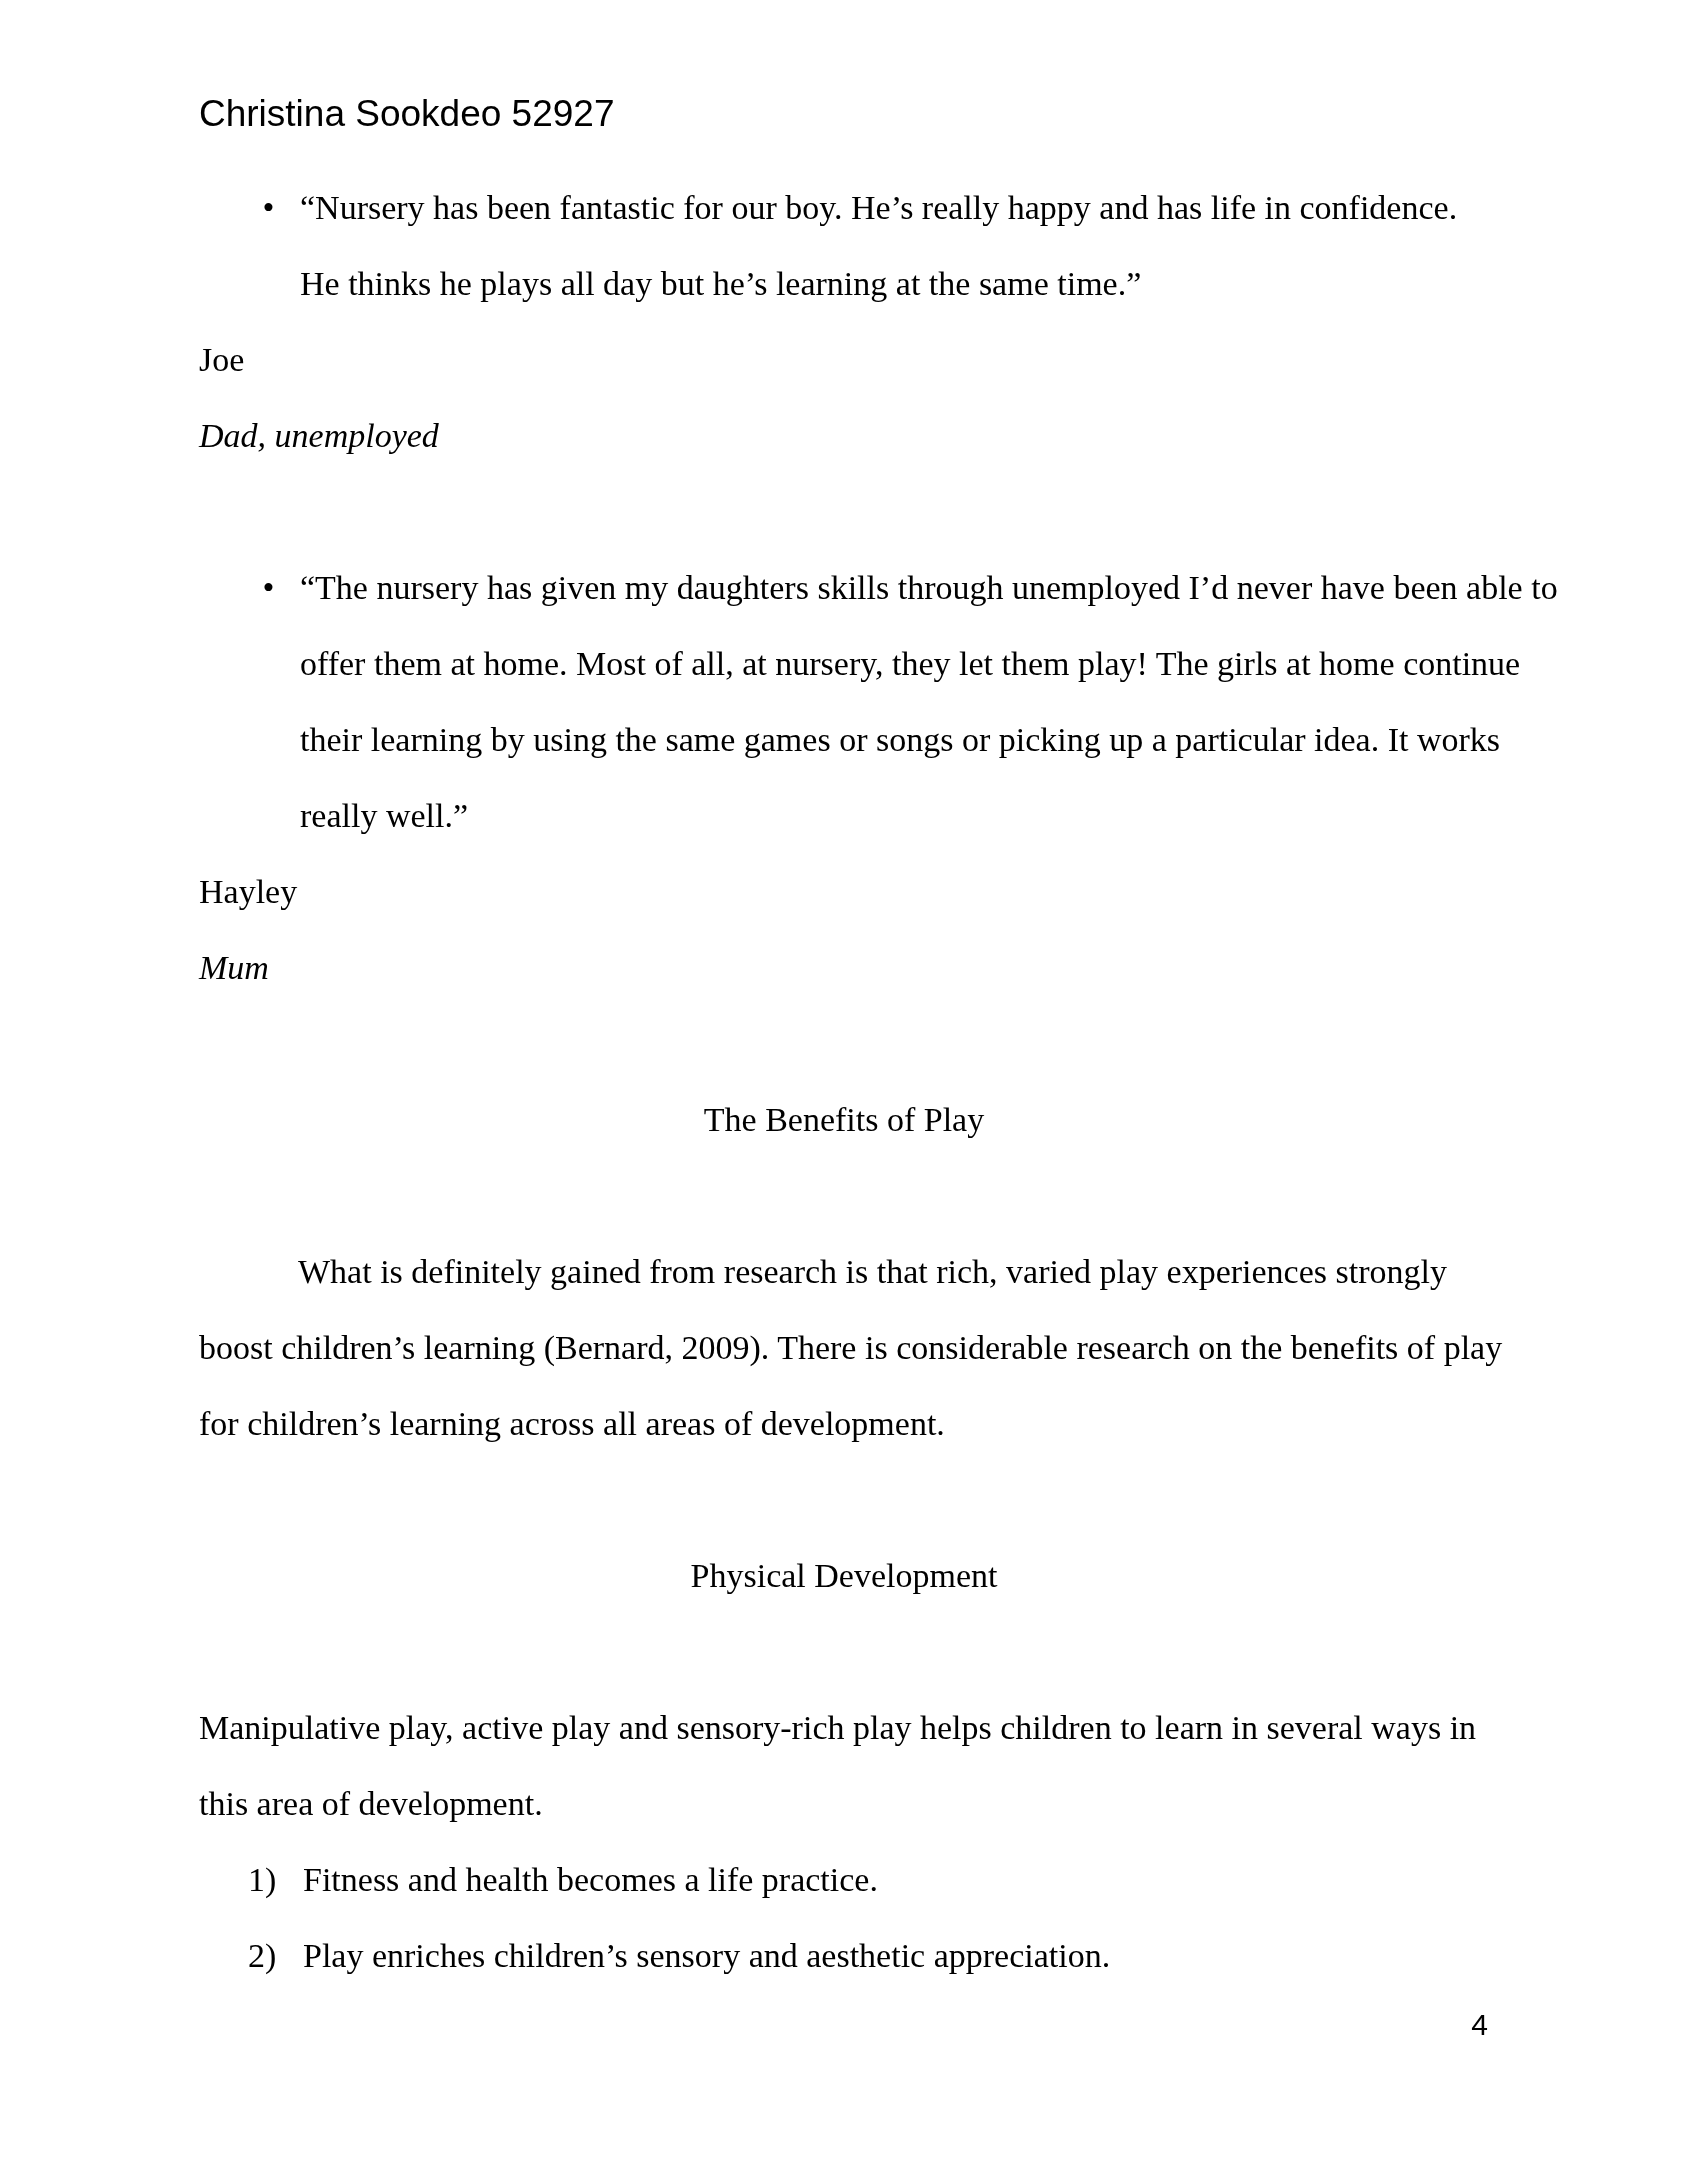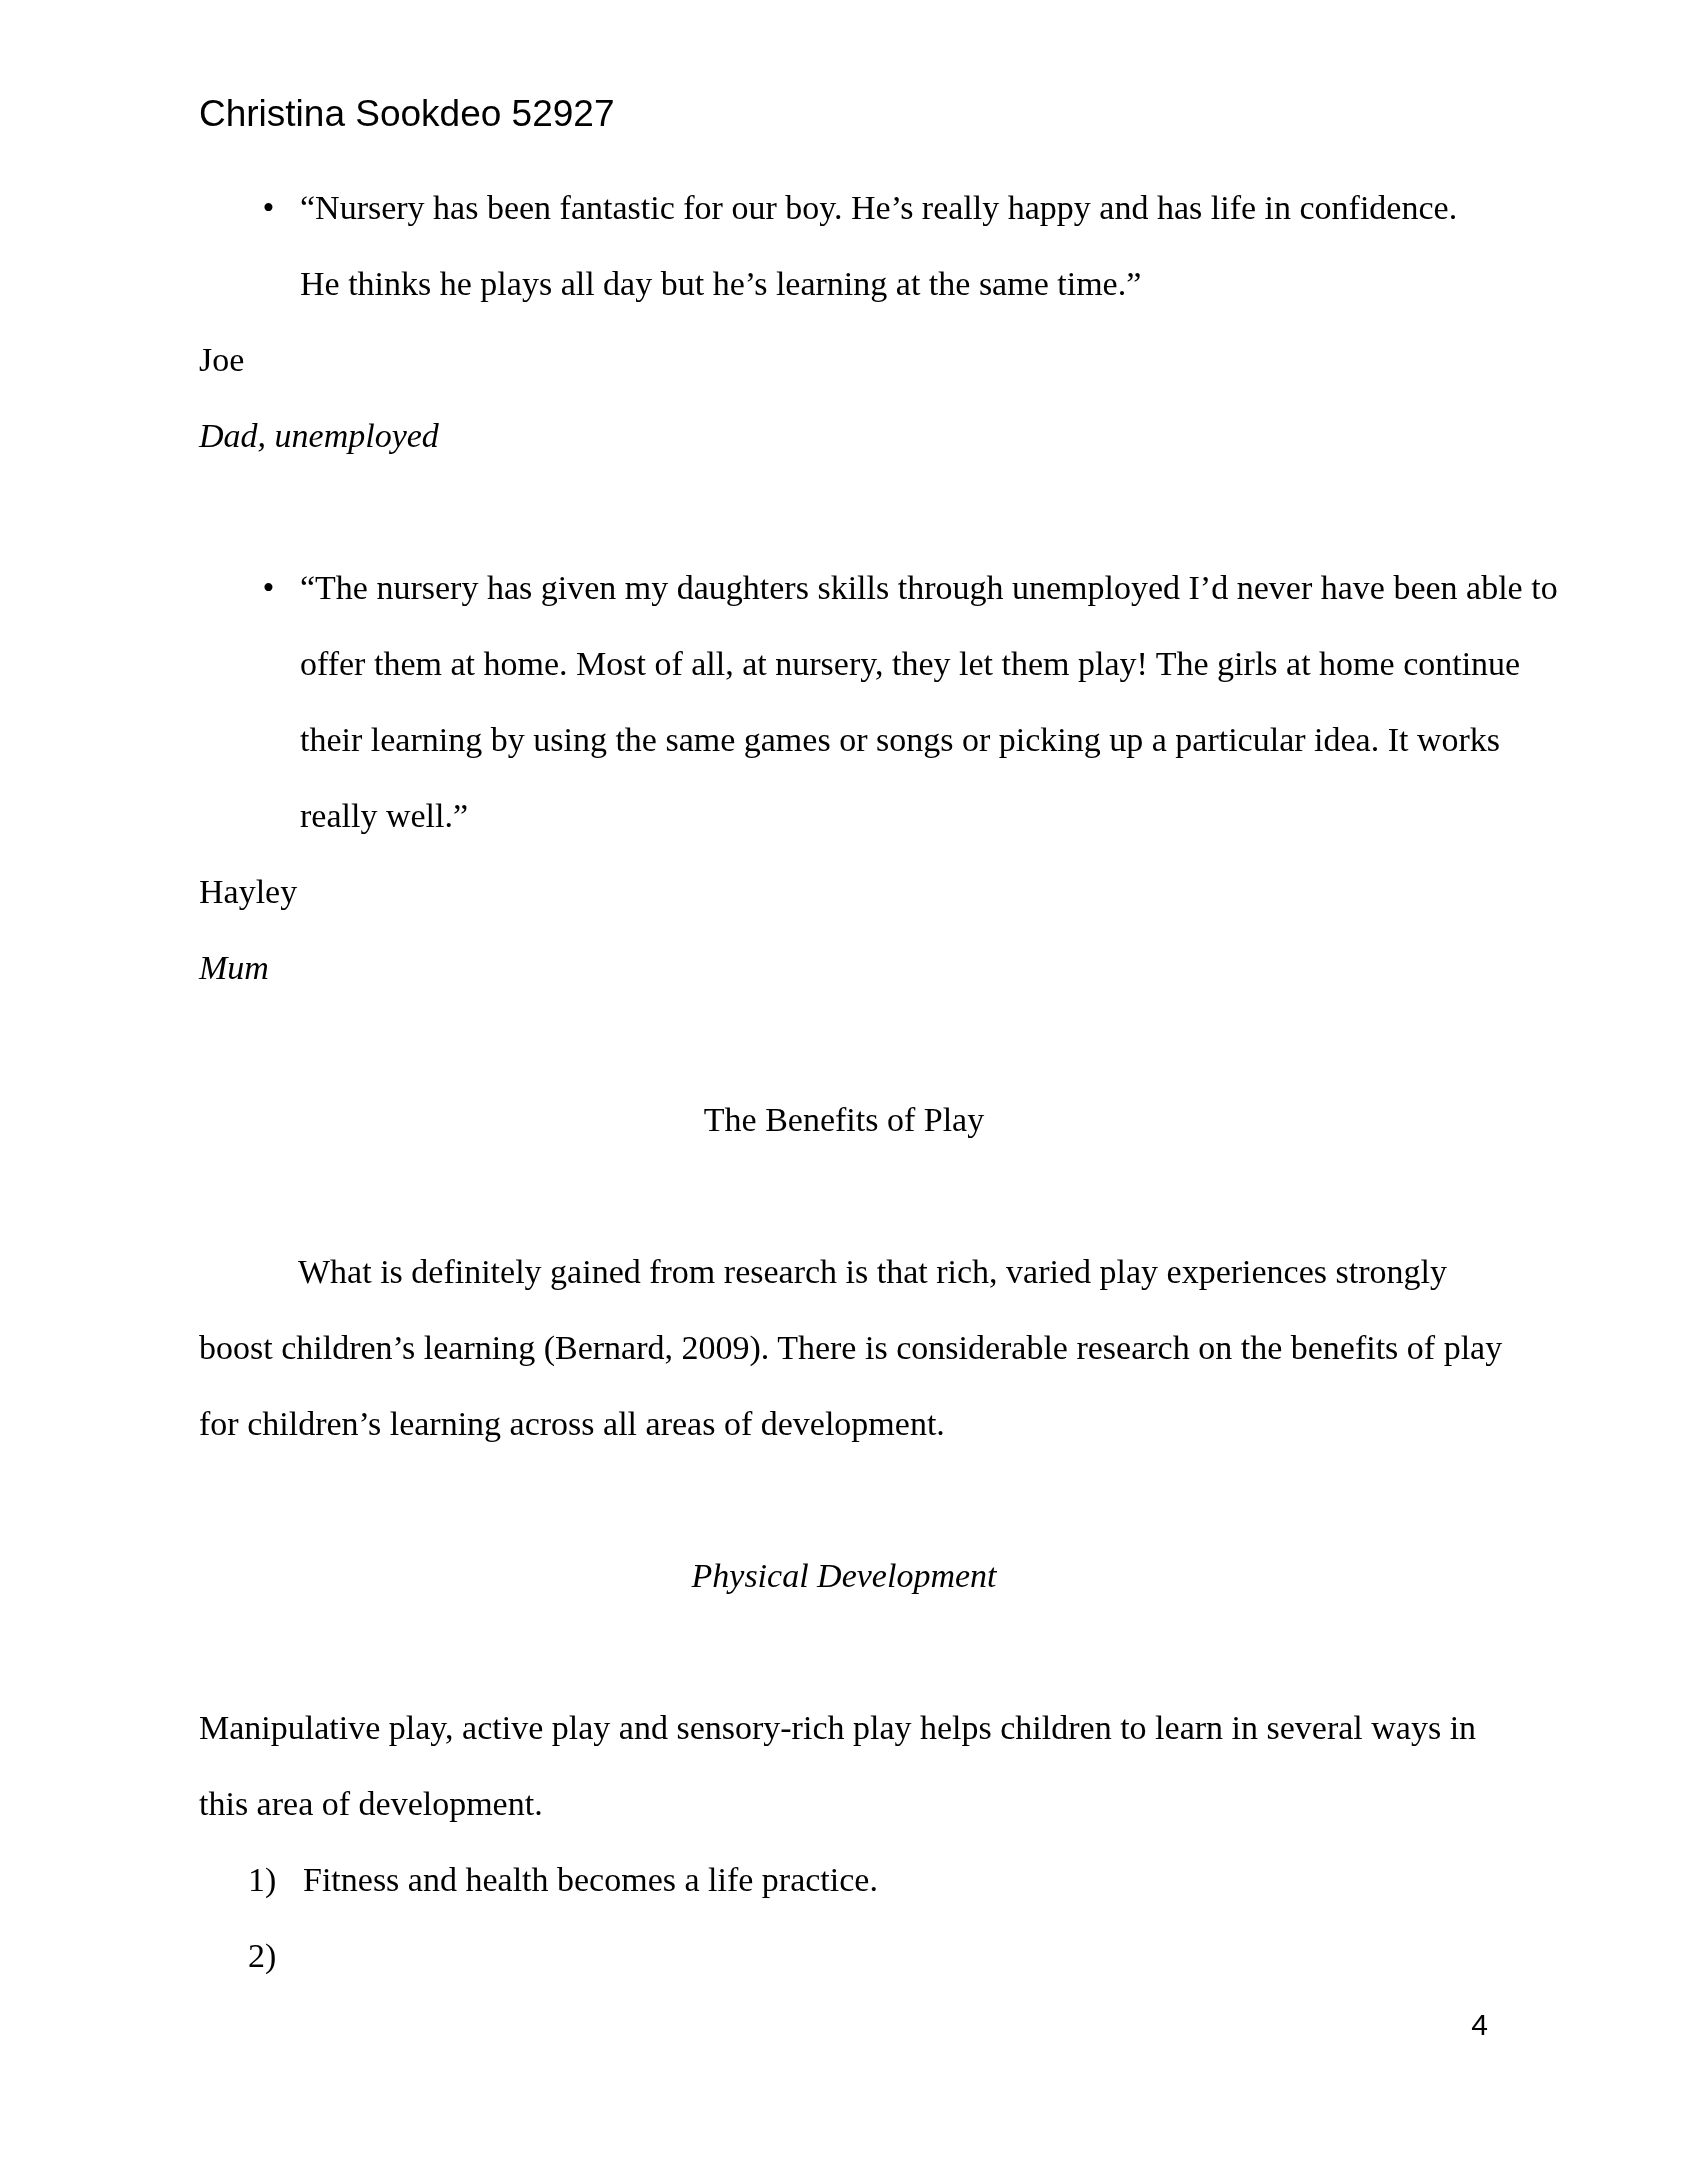--- a/index.html
+++ b/index.html
@@ -63,21 +63,21 @@
     top: 0;
   }
   
   .attr-role { font-style: italic; }
   
   .heading-center {
     text-align: center;
     white-space: nowrap;
   }
   .heading-bold { font-weight: normal; }
-  .heading-italic { font-style: italic; }
+  .heading-italic { }
   
   .indent-first { padding-left: 99px; }
   
   .page-number {
     position: absolute;
     top: 2007px;
     right: 199px;
     font-family: "Liberation Sans", sans-serif;
     font-size: 30px;
     line-height: 35px;
@@ -164,20 +164,21 @@
     <div class="line">
       <span>this area of development.</span>
     </div>
 
     <div class="line num-line">
       <span class="num-marker">1)</span>
       <span>Fitness and health becomes a life practice.</span>
     </div>
     <div class="line num-line">
       <span class="num-marker">2)</span>
+      <span>Play enriches children’s sensory and aesthetic appreciation.</span>
     </div>
 
   </div>
 
   <div class="page-number">4</div>
 
 </div>
 
 
 </body></html>

